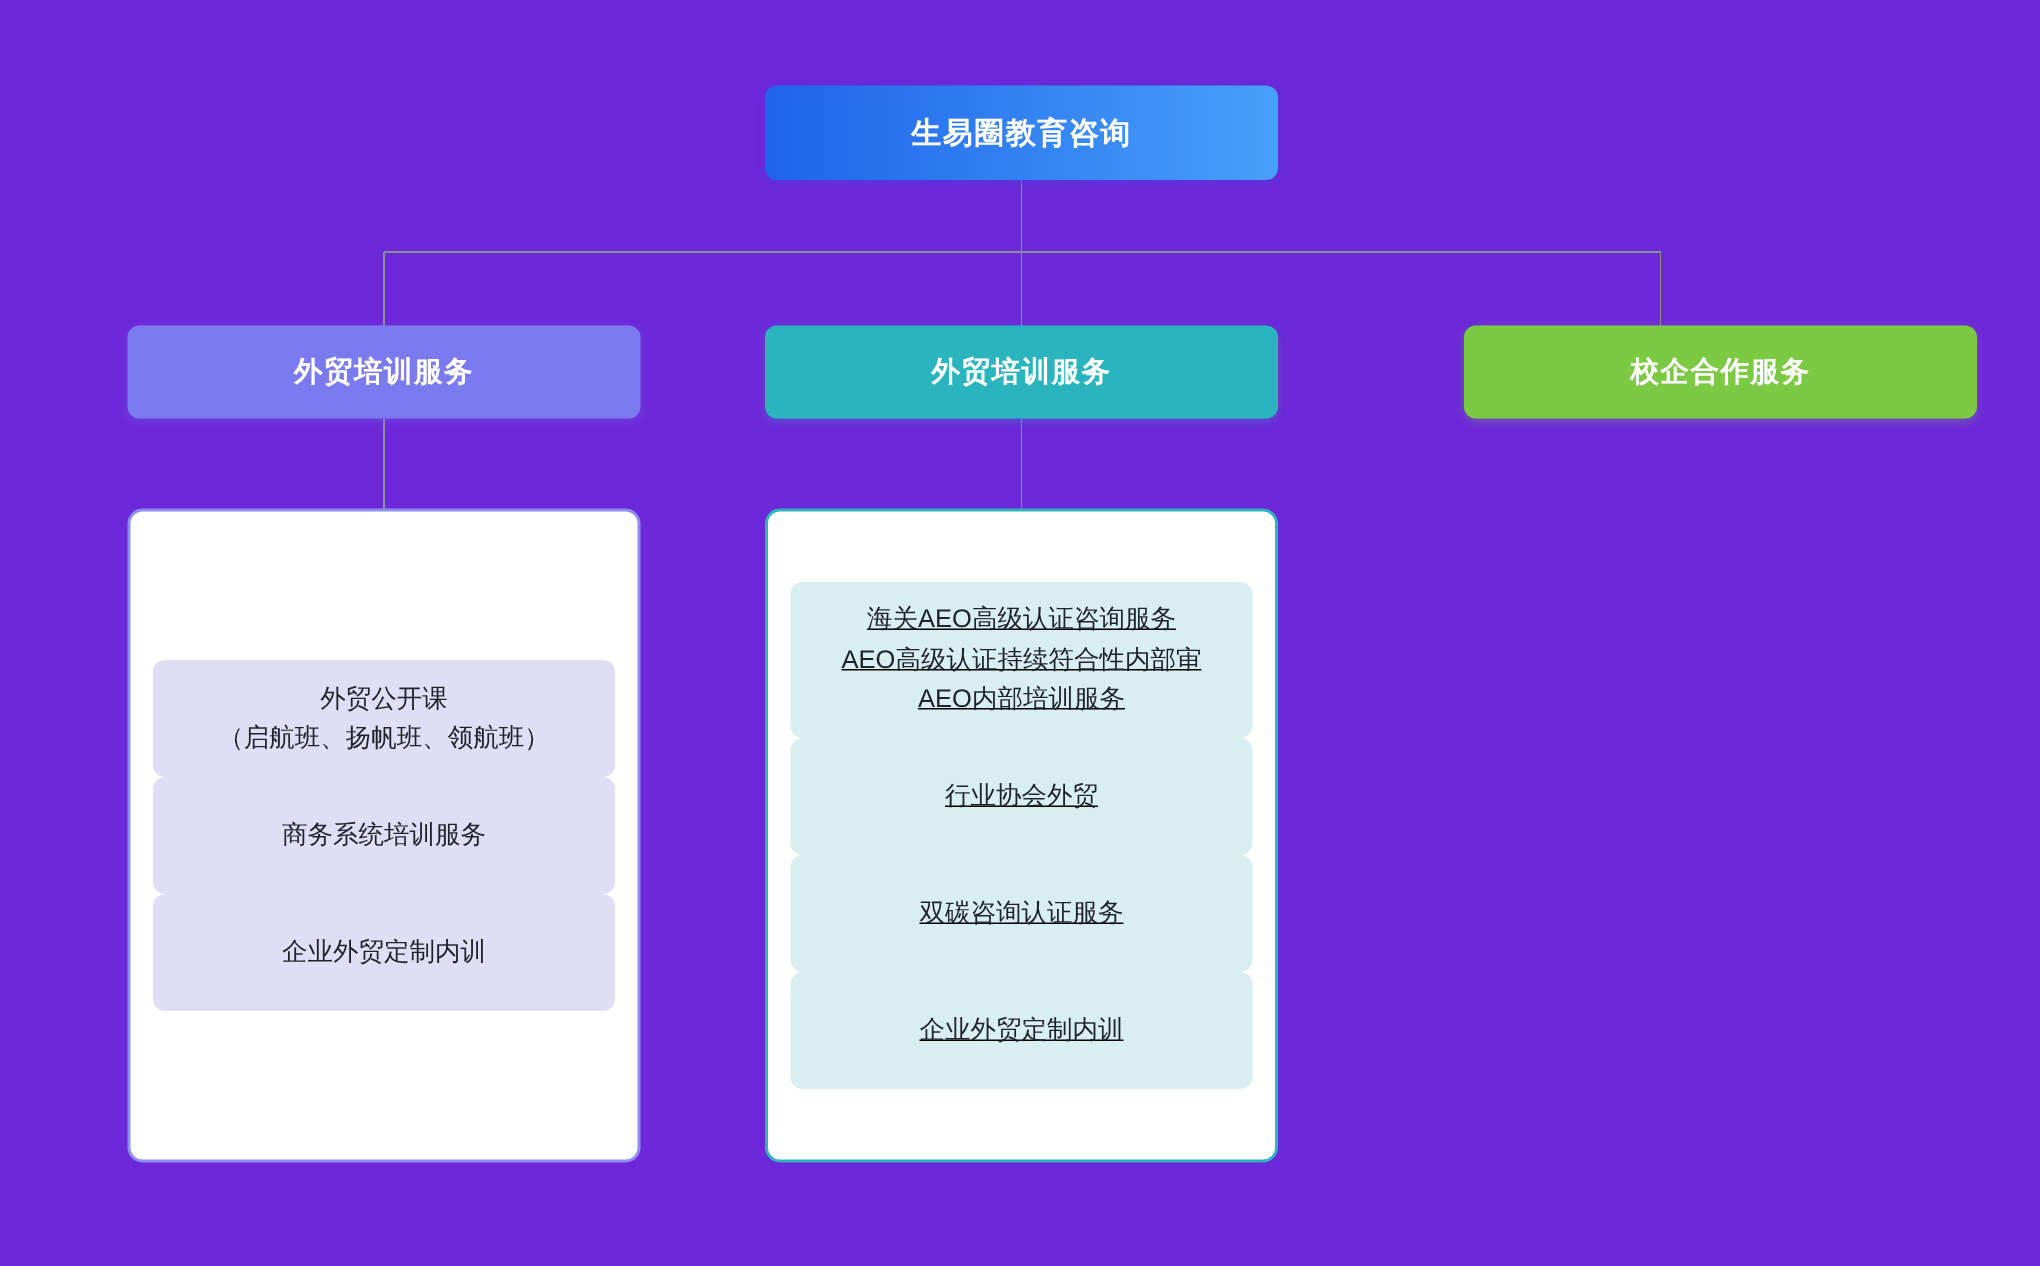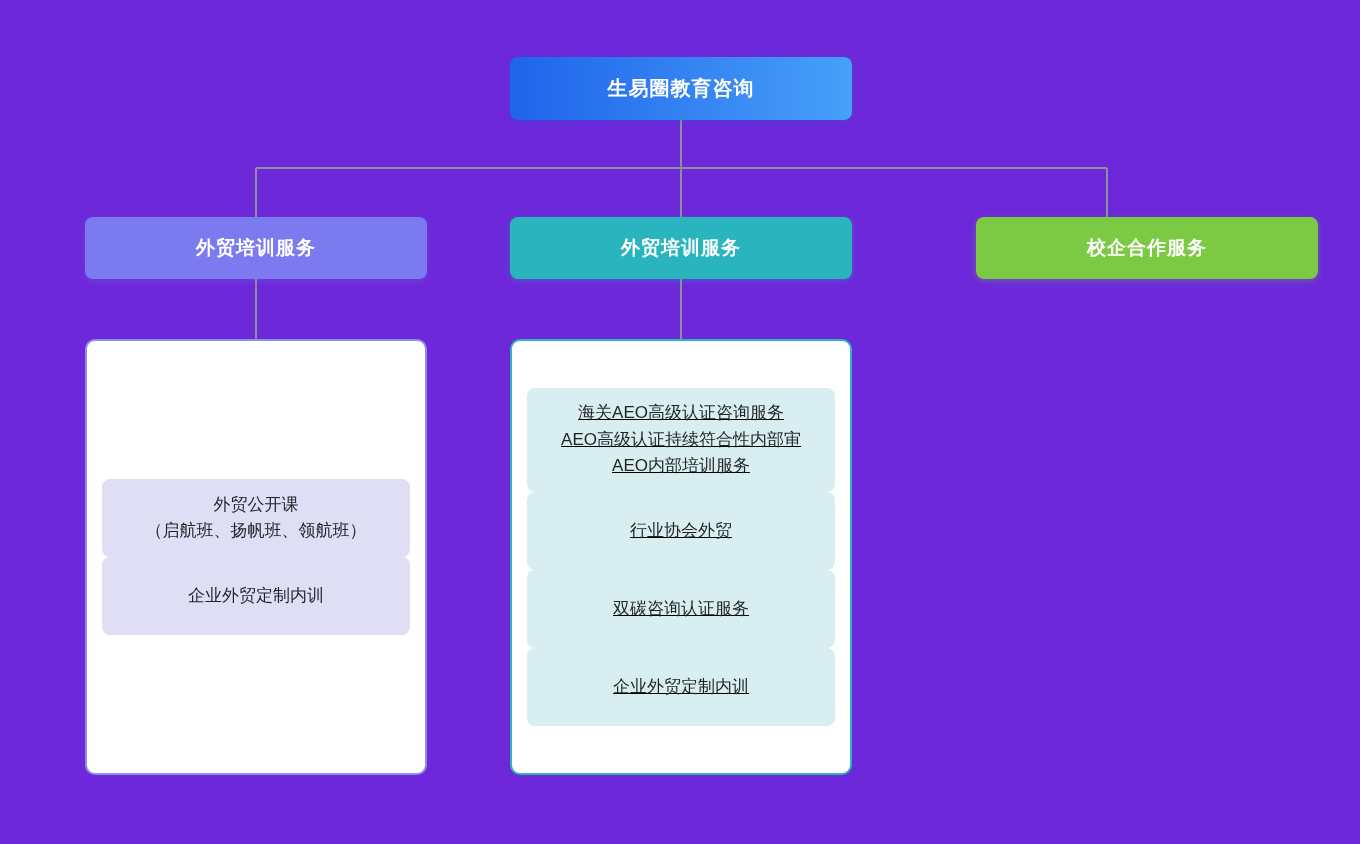--- a/index.html
+++ b/index.html
@@ -107,20 +107,21 @@
   <div class="node branch-header hdr-teal">
     <span>外贸培训服务</span>
   </div>
   <div class="node branch-header hdr-green">
     <span>校企合作服务</span>
   </div>
 
   <div class="container cont-purple">
     <div class="item">外贸公开课
 （启航班、扬帆班、领航班）</div>
+    <div class="item">商务系统培训服务</div>
     <div class="item">企业外贸定制内训</div>
   </div>
 
   <div class="container cont-teal">
     <div class="item tall">海关AEO高级认证咨询服务
 AEO高级认证持续符合性内部审
 AEO内部培训服务</div>
     <div class="item">行业协会外贸</div>
     <div class="item">双碳咨询认证服务</div>
     <div class="item">企业外贸定制内训</div>

